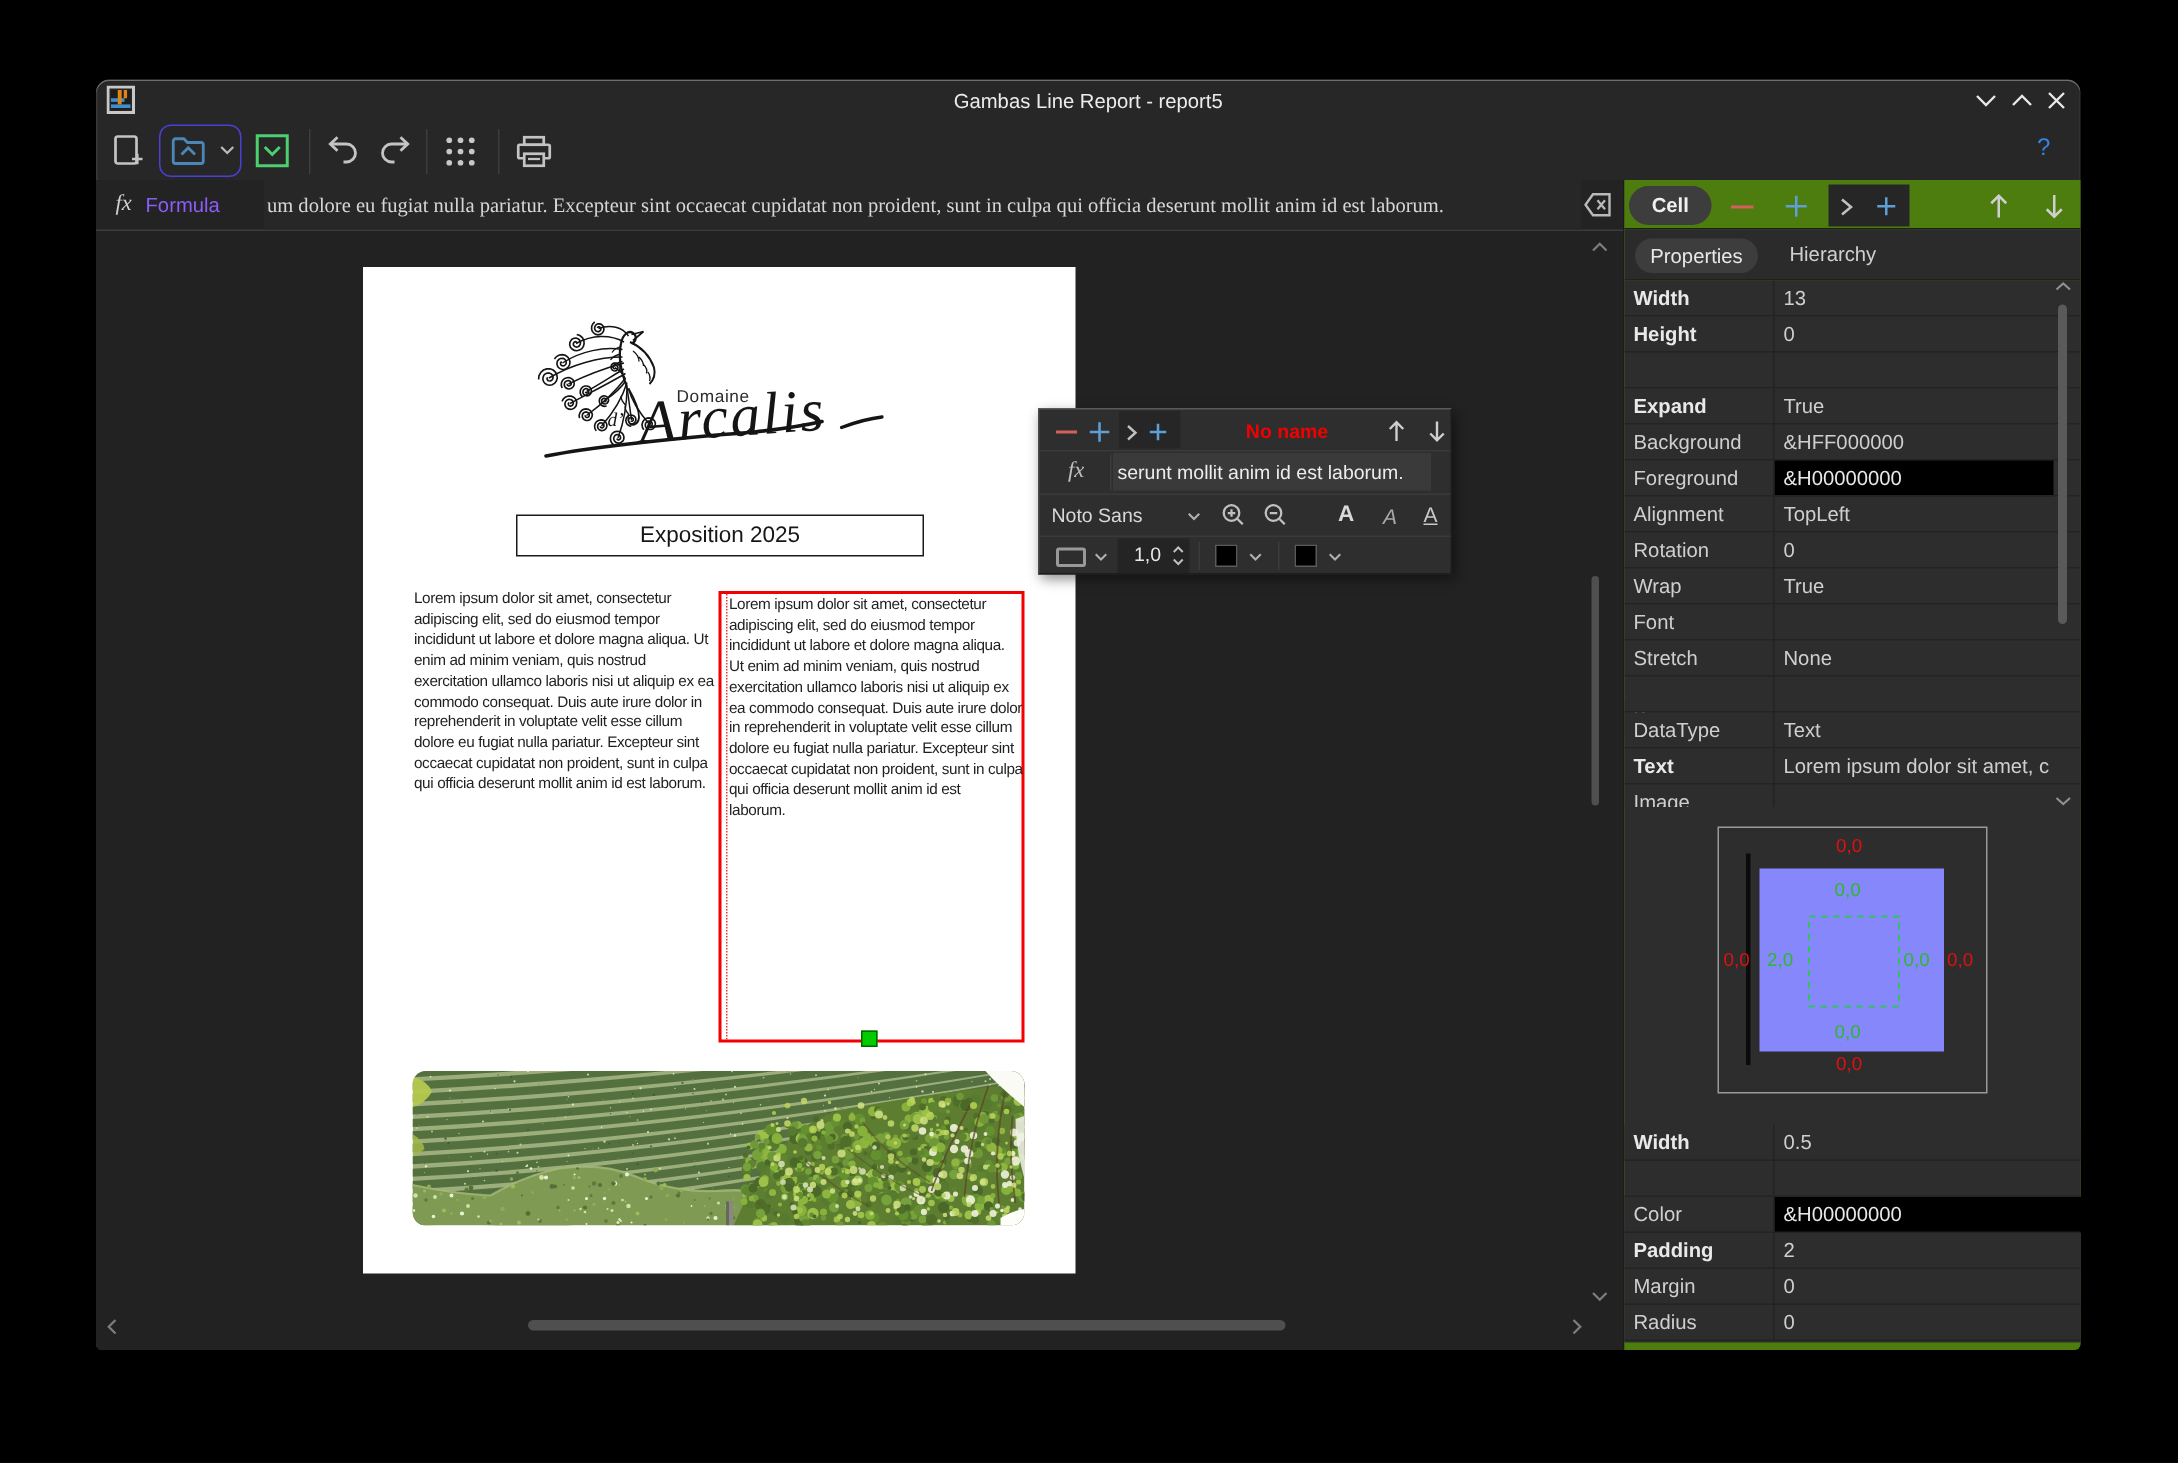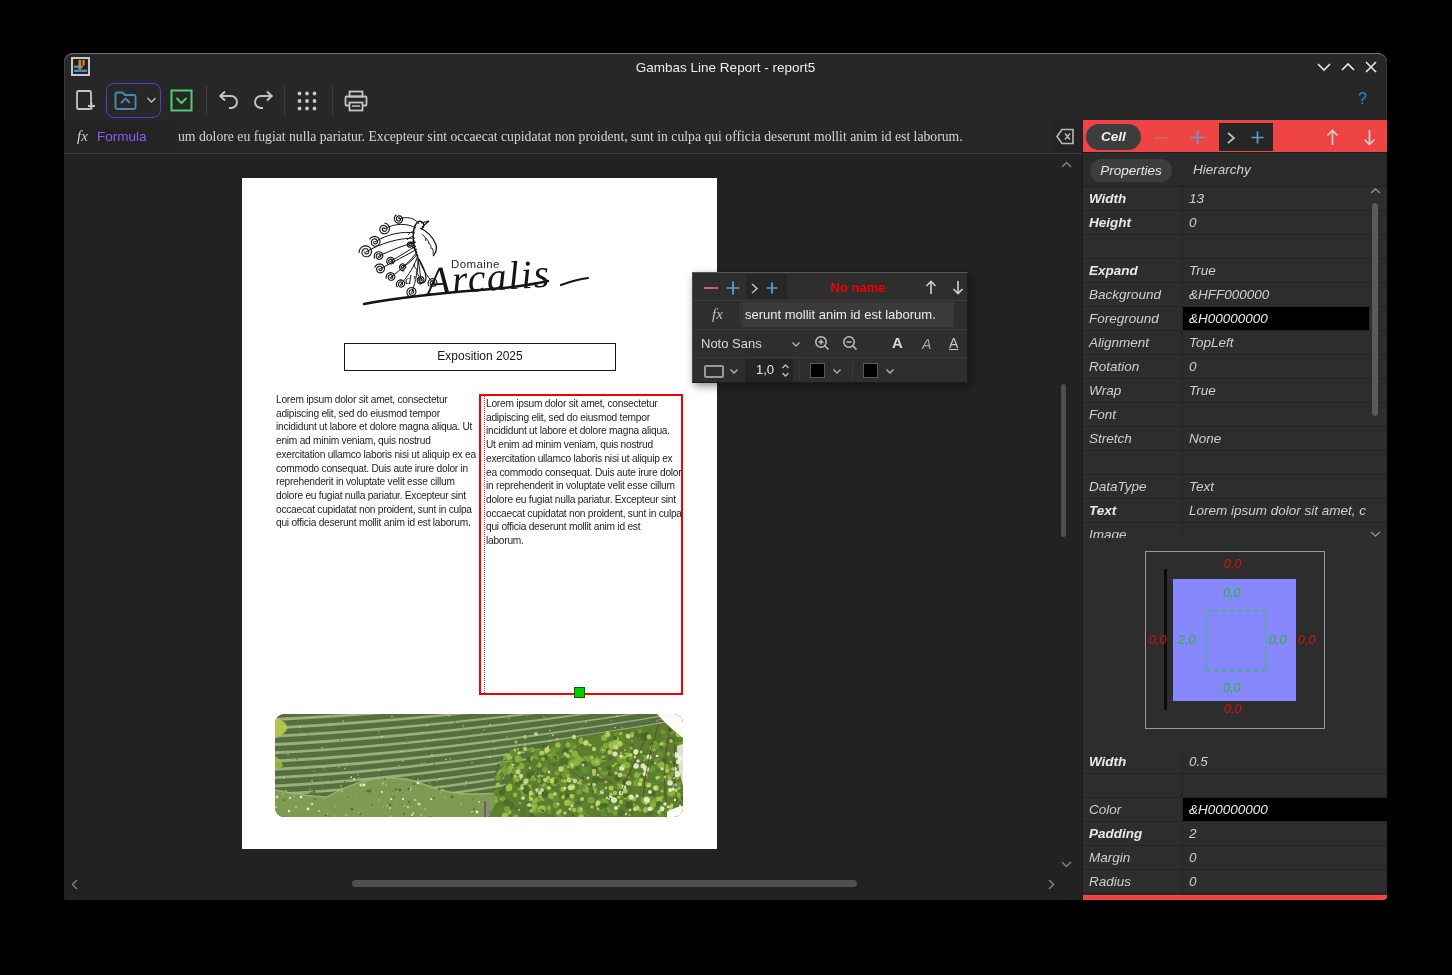--- a/index.html
+++ b/index.html
@@ -155,21 +155,21 @@
             <path d="M65 71 q -2 -4 -1 -7 q -3 -3 -2 -6 q -3 -3 -3 -6" fill="none" stroke="#151515" stroke-width="0.9"></path>
             <path d="M59 19 q -4 1 -6 4 M59 24 q -5 1 -7 4 M60 29 q -5 1 -7 4" fill="none" stroke="#151515" stroke-width="0.85"></path>
             <text x="96" y="56" font-family="Liberation Sans" font-size="11.5" fill="#2b2b2b" letter-spacing="0.4">Domaine</text>
             <text x="50" y="72" font-family="Liberation Serif" font-style="italic" font-size="13" fill="#151515">d’</text>
             <text x="72" y="83" font-family="Liberation Serif" font-style="italic" font-size="40" fill="#151515" letter-spacing="1.5" transform="rotate(-4 72 83)">Arcalis</text>
             <path d="M9 92 C 50 84, 110 79, 148 76 C 166 74, 180 72, 193 69" fill="none" stroke="#151515" stroke-width="2.4" stroke-linecap="round"></path>
             <path d="M206 73 C 214 70, 224 67, 233 66" fill="none" stroke="#151515" stroke-width="2.2" stroke-linecap="round"></path>
           </svg>
         </div>
 
-      <div class="abs" style="left:102px;top:165px;width:272px;height:28px;border:1.5px solid #1a1a1a;text-align:center;font-size:12px;color:#161616;line-height:25px;">Exposition 2025</div>
+      <div class="abs" style="left:102px;top:165px;width:272px;height:28px;border:1.5px solid #1a1a1a;text-align:center;font-size:15px;color:#161616;line-height:25px;">Exposition 2025</div>
 
       <div class="abs" style="left:34px;top:215px;font-size:10.2px;letter-spacing:-0.25px;line-height:13.7px;color:#1f1f1f;white-space:nowrap;">Lorem ipsum dolor sit amet, consectetur<br>adipiscing elit, sed do eiusmod tempor<br>incididunt ut labore et dolore magna aliqua. Ut<br>enim ad minim veniam, quis nostrud<br>exercitation ullamco laboris nisi ut aliquip ex ea<br>commodo consequat. Duis aute irure dolor in<br>reprehenderit in voluptate velit esse cillum<br>dolore eu fugiat nulla pariatur. Excepteur sint<br>occaecat cupidatat non proident, sunt in culpa<br>qui officia deserunt mollit anim id est laborum.</div>
 
       <div class="abs" style="left:237px;top:216px;width:204px;height:301px;border:2px solid #f40000;">
         <div class="abs" style="left:3px;top:0;height:100%;border-left:1px dotted #f43333;"></div>
         <div class="abs" style="left:5px;top:1px;font-size:10.2px;letter-spacing:-0.25px;line-height:13.7px;color:#1f1f1f;white-space:nowrap;">Lorem ipsum dolor sit amet, consectetur<br>adipiscing elit, sed do eiusmod tempor<br>incididunt ut labore et dolore magna aliqua.<br>Ut enim ad minim veniam, quis nostrud<br>exercitation ullamco laboris nisi ut aliquip ex<br>ea commodo consequat. Duis aute irure dolor<br>in reprehenderit in voluptate velit esse cillum<br>dolore eu fugiat nulla pariatur. Excepteur sint<br>occaecat cupidatat non proident, sunt in culpa<br>qui officia deserunt mollit anim id est<br>laborum.</div>
       </div>
       <div class="abs" style="left:332px;top:509px;width:11px;height:11px;background:#00cc00;border:1px solid #006600;"></div>
 
       <div class="abs" style="left:33px;top:536px;width:408px;height:103px;border-radius:9px;overflow:hidden;" id="vine">
@@ -1362,21 +1362,21 @@
       </svg>
     <svg class="abs" style="left:6px;top:724px;" width="9" height="13" viewBox="0 0 9 13">
         <path d="M7 2 L2.5 6.5 L7 11" stroke="#7d7d7d" stroke-width="1.5" fill="none"></path>
       </svg>
     <div class="abs" style="left:288px;top:726px;width:505px;height:7px;background:#4f4f4f;border-radius:3.5px;"></div>
     <svg class="abs" style="left:983px;top:724px;" width="9" height="13" viewBox="0 0 9 13">
         <path d="M2 2 L6.5 6.5 L2 11" stroke="#7d7d7d" stroke-width="1.5" fill="none"></path>
       </svg>
   </div>
 
-  <div id="panel" class="abs" style="left:1018px;top:67px;width:305px;height:780px;background:#ef4444;border-left:1px solid #1b1b1b;border-bottom-right-radius:4px;font-style:italic;">
+  <div id="panel" class="abs" style="left:1018px;top:67px;width:305px;height:780px;background:#4d7c0f;border-left:1px solid #1b1b1b;border-bottom-right-radius:4px;">
 
     <div class="abs" style="left:3px;top:4px;width:55px;height:26px;background:#3d3d3d;border-radius:13px;text-align:center;line-height:26px;font-size:13.5px;font-weight:bold;color:#f0f0f0;">Cell</div>
     <svg class="abs" style="left:70px;top:16px;" width="17" height="4" viewBox="0 0 17 4">
         <path d="M1 2 h15" stroke="#d35f5f" stroke-width="2"></path>
       </svg>
     <svg class="abs" style="left:106px;top:9px;" width="17" height="17" viewBox="0 0 17 17">
         <path d="M8.5 1.5 v14 M1.5 8.5 h14" stroke="#5e9fd8" stroke-width="1.7"></path>
       </svg>
     <div class="abs" style="left:136px;top:3px;width:54px;height:28px;background:#262626;"></div>
     <svg class="abs" style="left:143px;top:11px;" width="10" height="14" viewBox="0 0 10 14">

